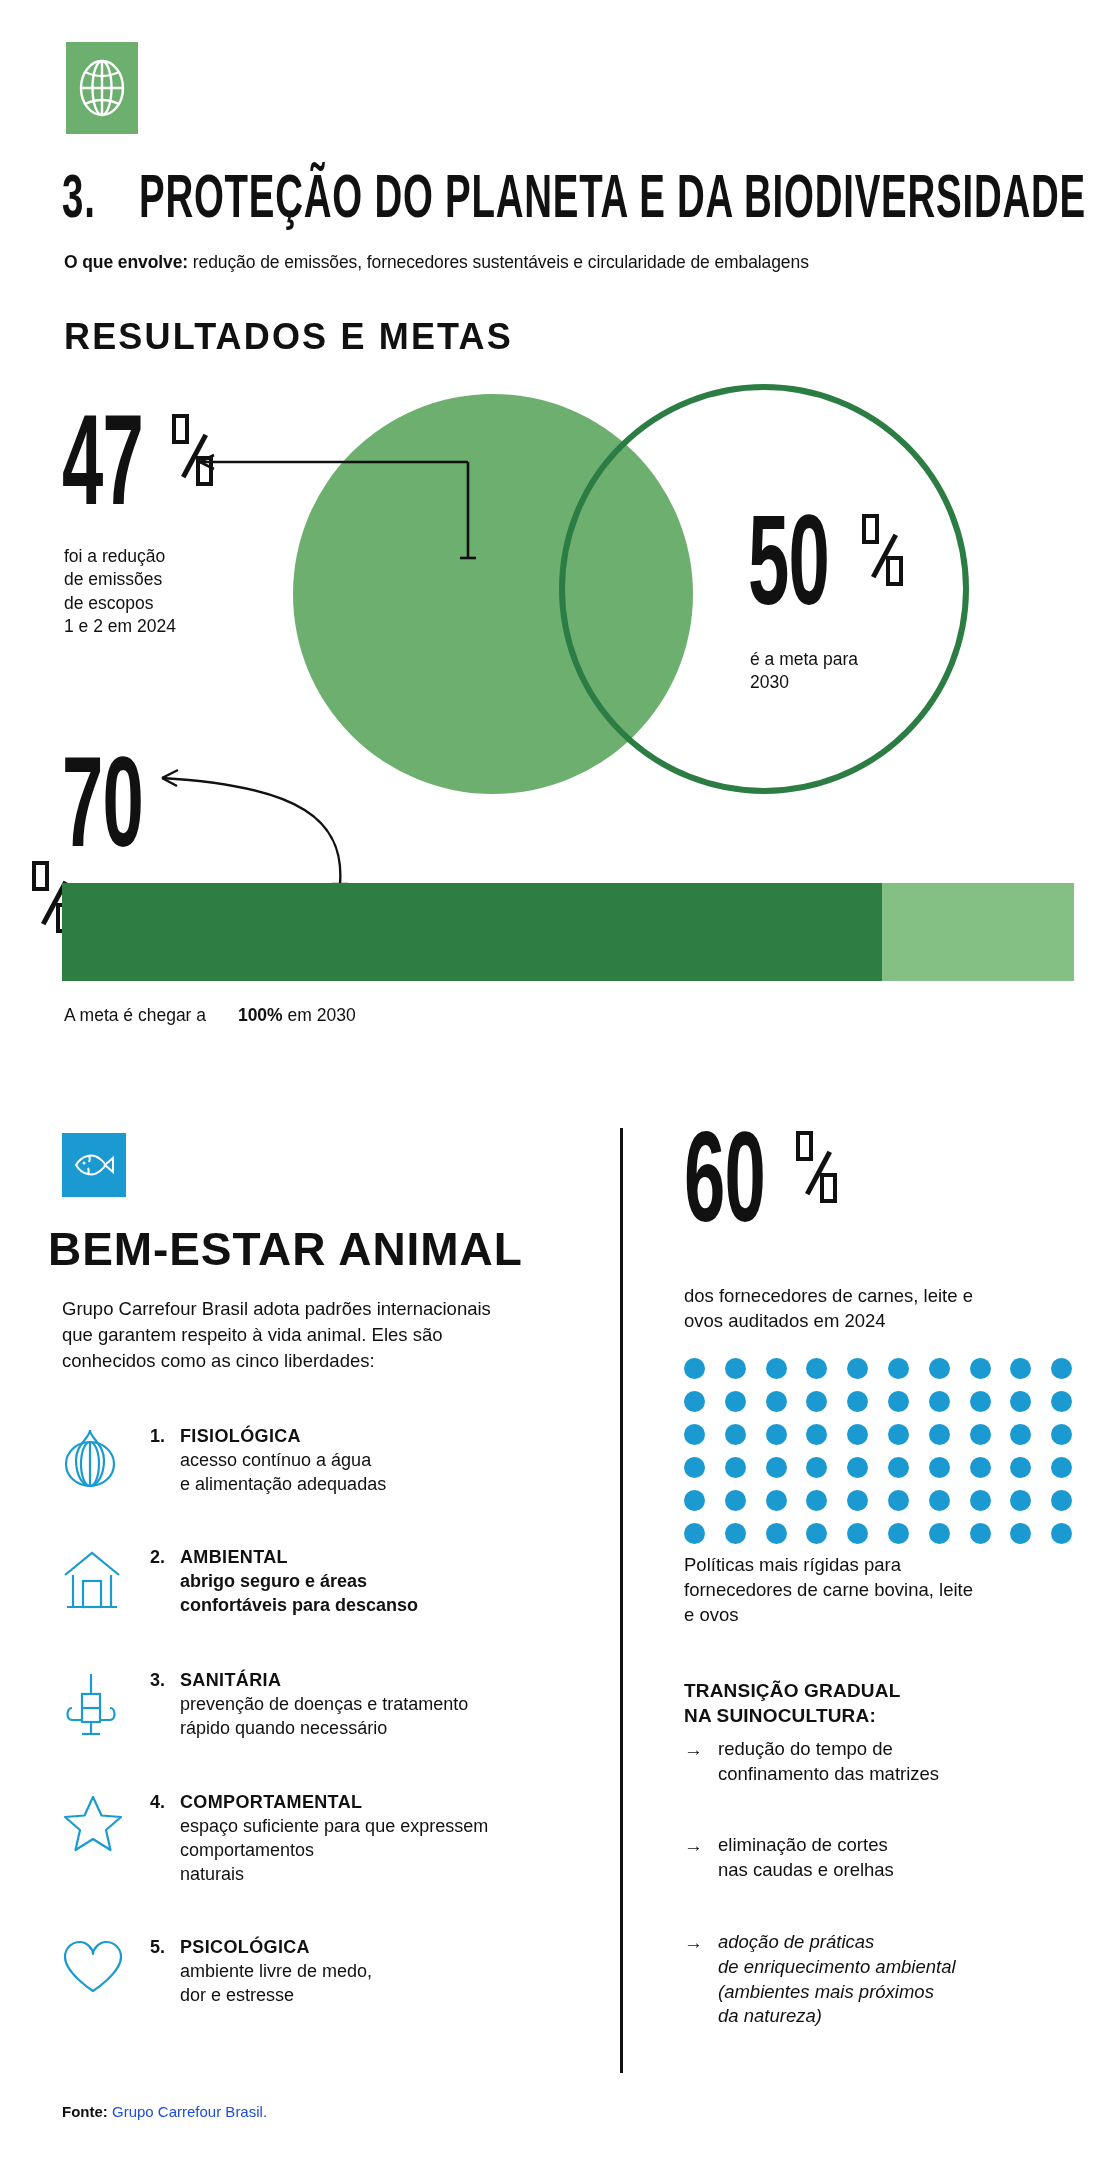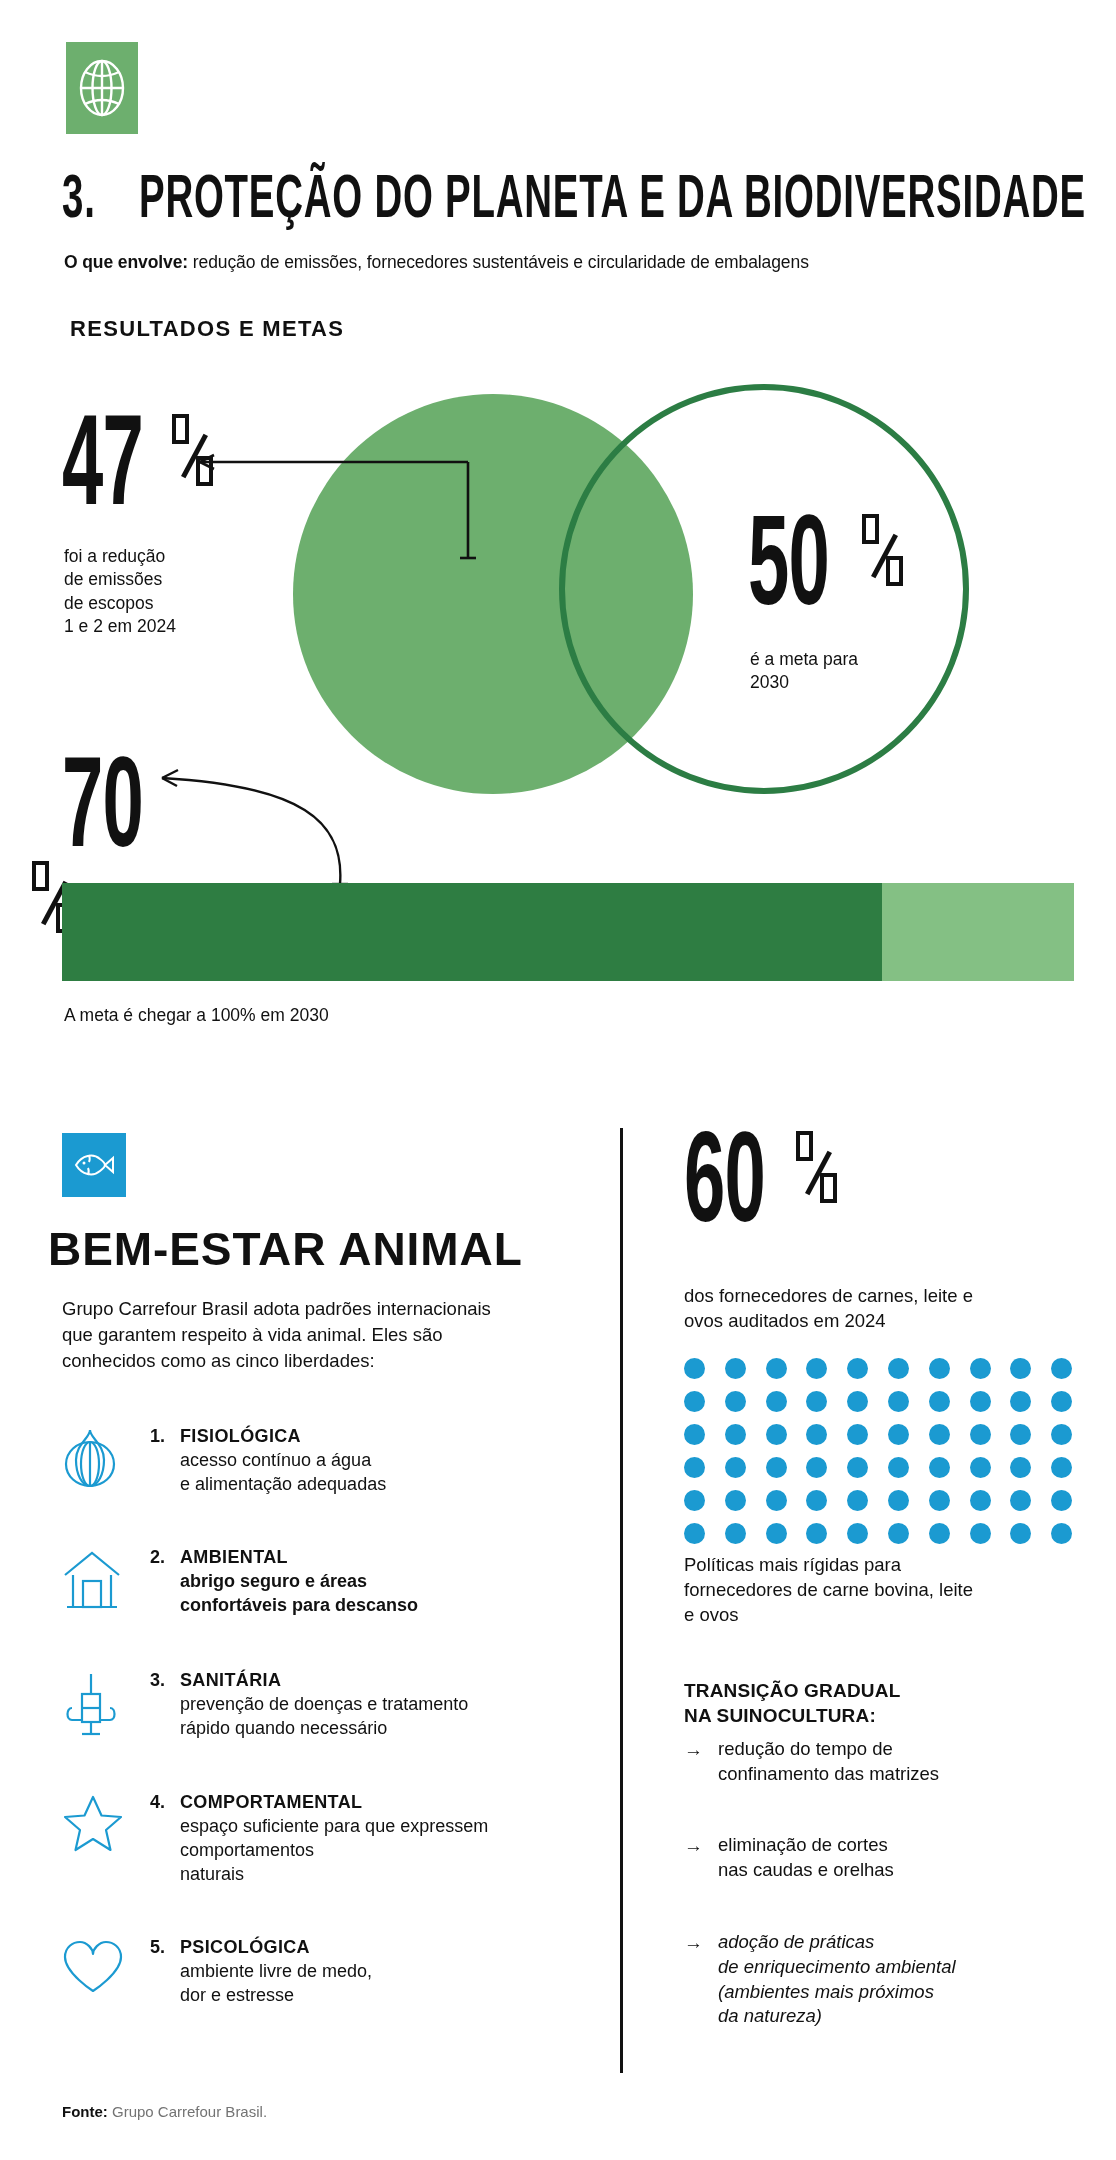--- a/index.html
+++ b/index.html
@@ -45,21 +45,21 @@
   #involve {
     position: absolute; left: 64px; top: 252px;
     font-size: 17.5px; letter-spacing: -0.1px;
     font-family: "Liberation Sans Narrow","Liberation Sans",sans-serif;
   }
   #involve b { font-weight: 700; }
 
   #results-head {
     position: absolute; left: 64px; top: 316px;
   }
-  #results-head .cond { font-size: 22px; letter-spacing: 0.06em; transform: scaleX(0.74); margin-left: 6px; }
+  #results-head .cond { font-size: 36px; letter-spacing: 0.06em; transform: scaleX(0.74); }
 
   
   .bignum { position: absolute; display: flex; align-items: flex-start; }
   .bignum .digits {
     font-family: "Liberation Sans Narrow","Liberation Sans",sans-serif;
     font-weight: 700;
     line-height: 0.82;
     transform: scaleX(0.58);
     transform-origin: left top;
     white-space: nowrap;
@@ -102,21 +102,21 @@
     width: 1012px; height: 98px; background: #84C084;
   }
   #bar-fill { position: absolute; left: 0; top: 0; height: 100%; background: #2E7D42; }
   #arrow-70 { position: absolute; left: 140px; top: 760px; }
 
   #bar-cap {
     position: absolute; left: 64px; top: 1003px;
     font-family: "Liberation Sans Narrow","Liberation Sans",sans-serif;
     font-size: 17.5px; line-height: 1.42;
   }
-  #bar-cap b { font-weight: 400; }
+  #bar-cap b { font-weight: 700; margin-left: 27px; }
 
   
   #divider {
     position: absolute; left: 620px; top: 1128px;
     width: 3px; height: 945px; background: #111;
   }
 
   #animal-title { position: absolute; left: 48px; top: 1222px; }
   #animal-title .cond { font-size: 46px; }
 
@@ -176,21 +176,21 @@
     font-size: 18.5px; line-height: 1.34;
   }
   .tritem .arw { flex: 0 0 22px; font-size: 19px; }
 
   #source {
     position: absolute; left: 62px; top: 2103px;
     font-family: "Liberation Sans Narrow","Liberation Sans",sans-serif;
     font-size: 15px;
   }
   #source b { font-weight: 700; }
-  #source span.src-txt { color: #737373; }
+  #source span.src-txt { color: #1d4ed8; }
 </style>
 </head>
 <body>
 
 <div class="page">
 
   <div class="icon-box" id="globe-box">
     <svg width="46" height="60" viewBox="0 0 46 60" fill="none" stroke="#ffffff" stroke-width="2.4">
       <ellipse cx="23" cy="30" rx="21" ry="27"></ellipse>
       <ellipse cx="23" cy="30" rx="9.5" ry="27"></ellipse>

